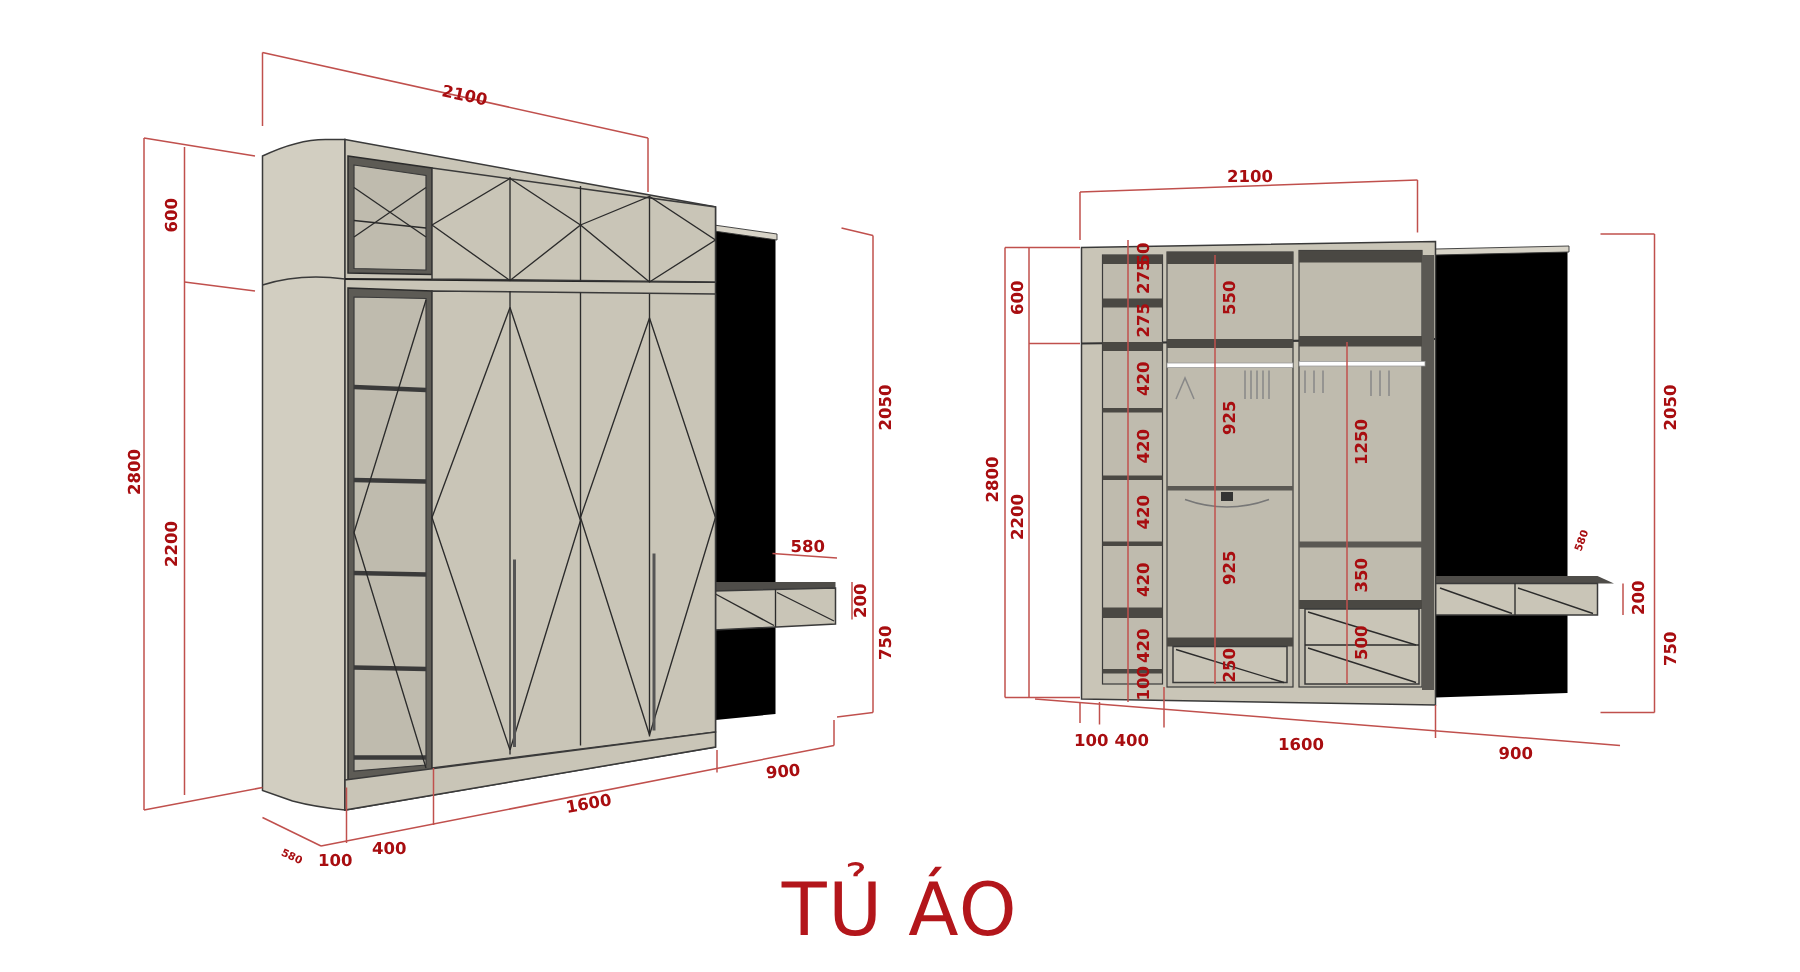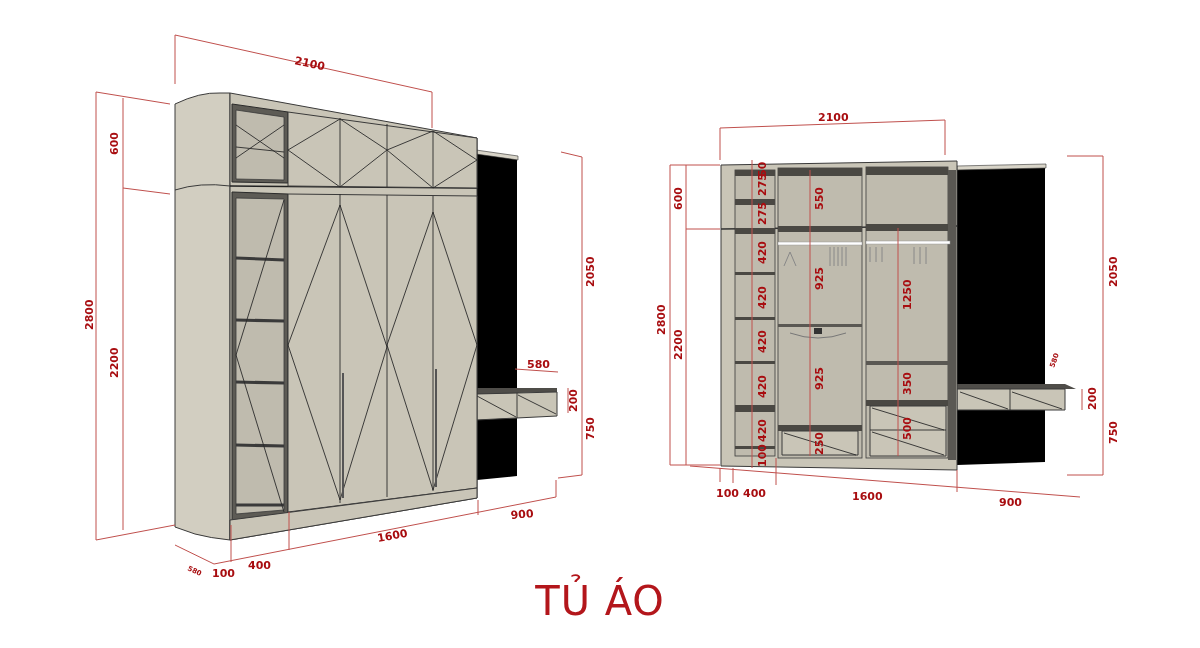--- a/index.html
+++ b/index.html
@@ -10,21 +10,21 @@
   .lbl-s{fill:#a80d10;font-family:"DejaVu Sans",sans-serif;font-weight:bold;font-size:7px;}
   .body{fill:#c9c5b7;stroke:#3a3a3a;stroke-width:1;}
   .body-l{fill:#d2cec1;stroke:#3a3a3a;stroke-width:1;}
   .dark{fill:#5d5b55;stroke:#2b2b2b;stroke-width:1;}
   .inner{fill:#bfbbae;stroke:#3a3a3a;stroke-width:0.8;}
   .pat{stroke:#2b2b2b;stroke-width:0.9;fill:none;}
   .blk{fill:#000;}
   .shelf{fill:#4a4843;}
   .rail{fill:#ffffff;stroke:#999;stroke-width:0.5;}
   .hanger{stroke:#888;stroke-width:1;fill:none;}
-  #title{position:absolute;left:0;width:1200px;top:578px;text-align:center;color:#b3161b;font-family:"DejaVu Sans",sans-serif;font-size:40px;letter-spacing:1px;}
+  #title{position:absolute;left:0;width:1200px;top:578px;text-align:center;color:#b3161b;font-family:"DejaVu Sans",sans-serif;font-size:49px;letter-spacing:1px;}
 </style>
 </head>
 <body>
 
 <svg width="1200" height="648" viewBox="0 0 1200 648">
 
   <g>
 
     <polygon class="blk" points="477,152 517,158 517,476 477,480"></polygon>
     <polygon points="476,150 518,156 518,160 476,154" fill="#d8d4c8" stroke="#333" stroke-width="0.6"></polygon>

